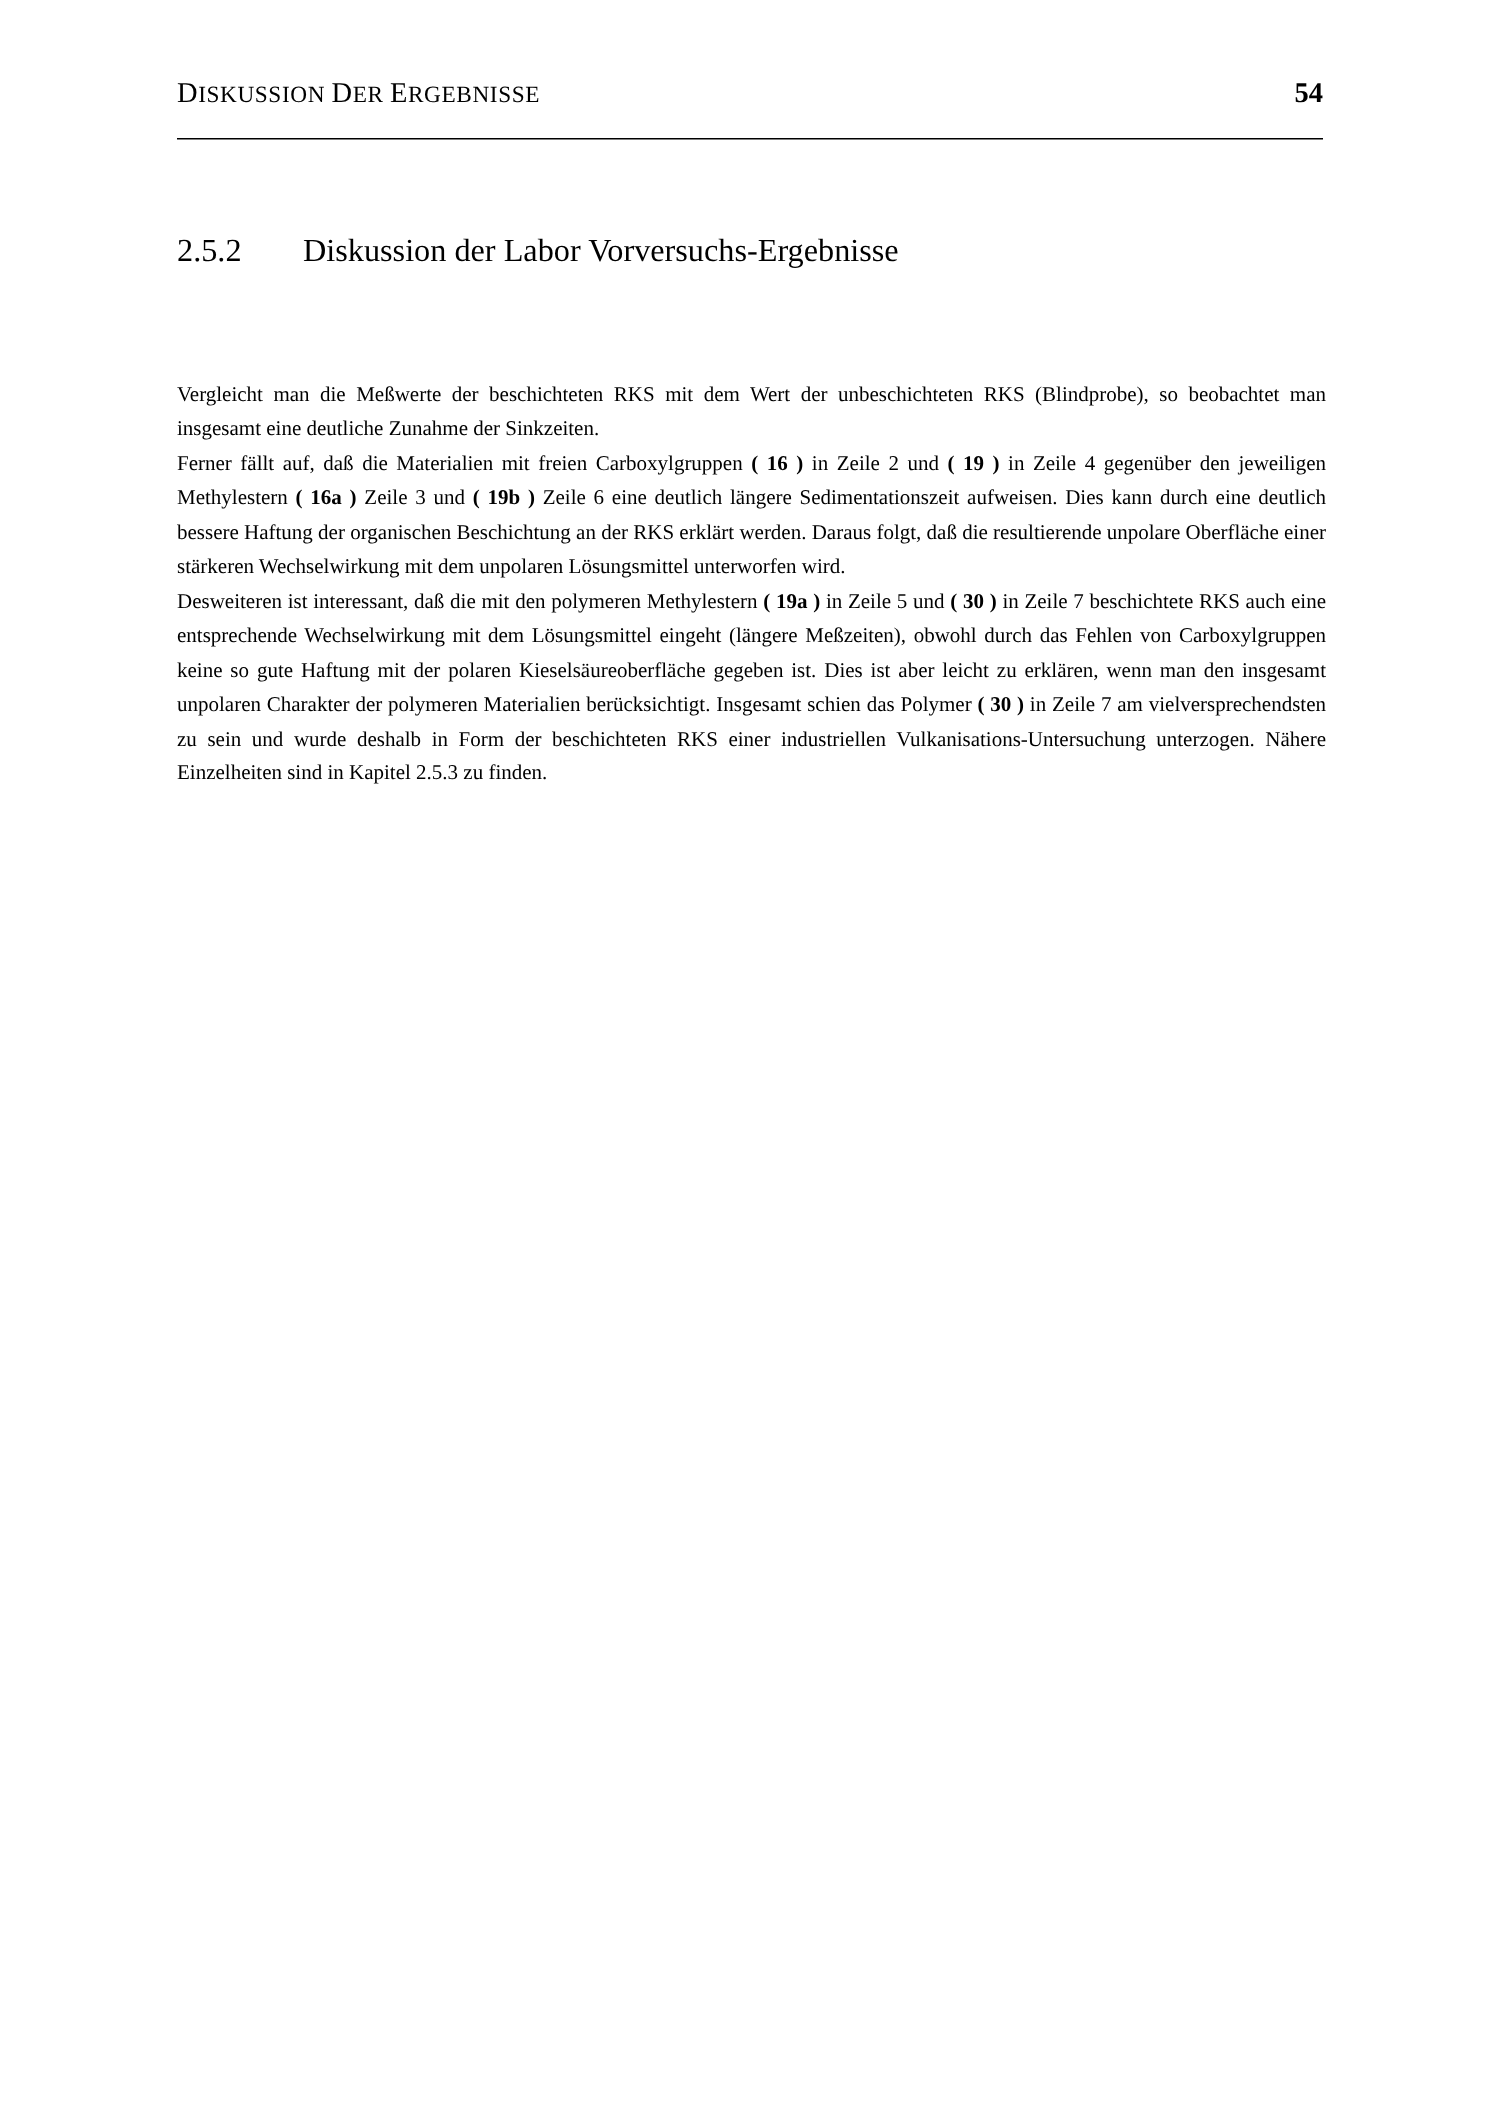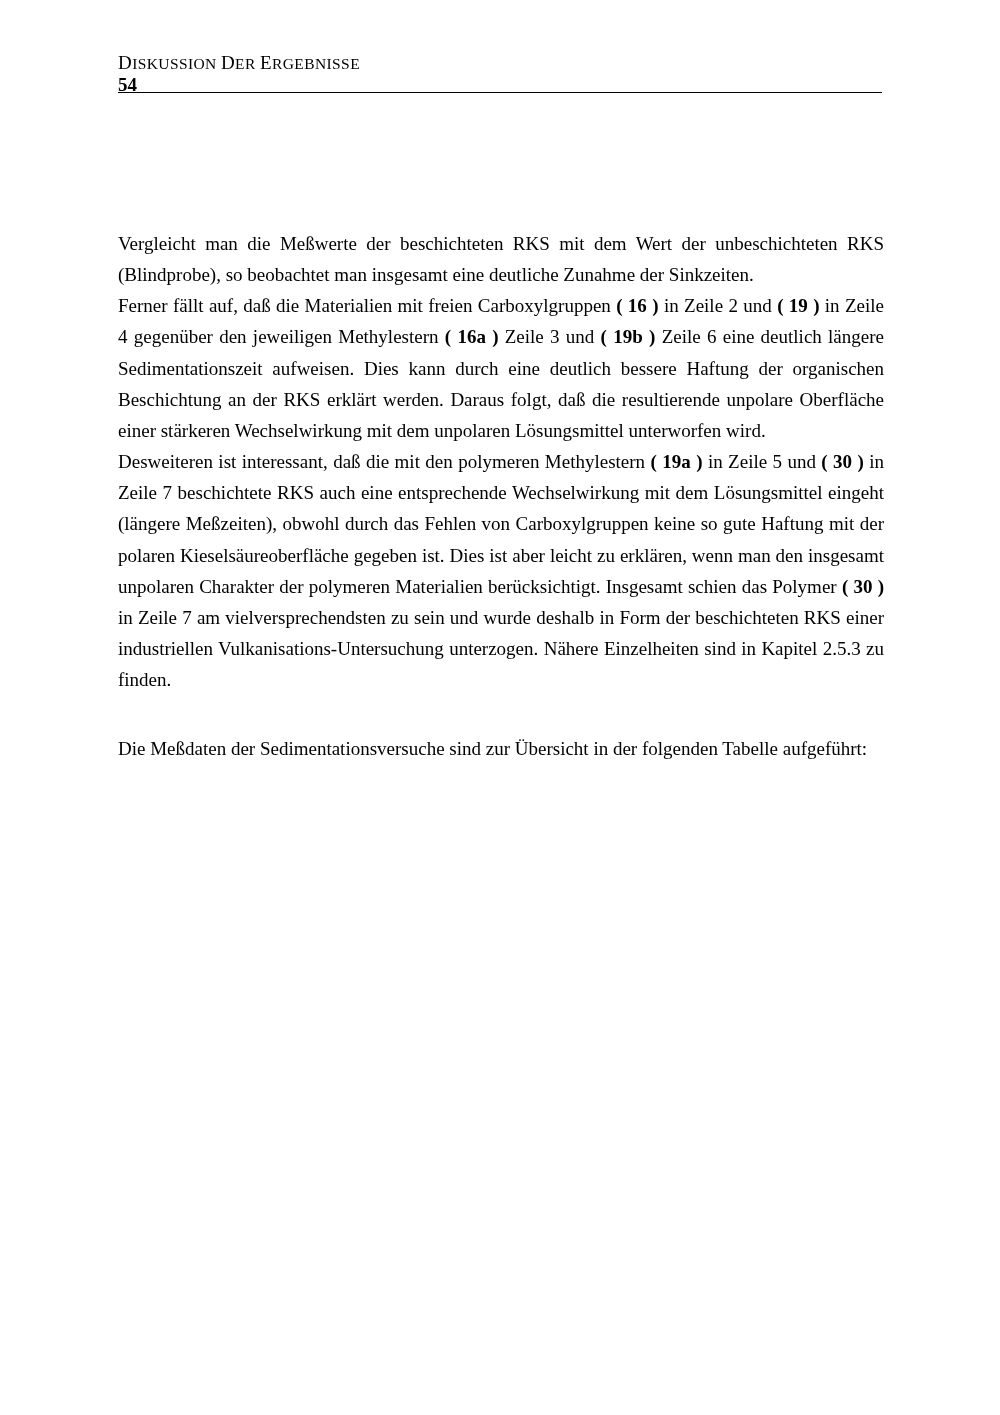--- a/index.html
+++ b/index.html
@@ -24,21 +24,20 @@
     padding: 0;
   }
   .header {
     position: absolute;
     top: 52px;
     left: 118px;
     width: 764px;
     display: flex;
     align-items: baseline;
     justify-content: space-between;
-    flex-direction: column;
   }
   .header-title {
     font-family: "Liberation Serif", serif;
     font-size: 15.5px;
     letter-spacing: 0.4px;
     font-variant: small-caps;
     text-transform: uppercase;
   }
   
   .header-title .big {
@@ -70,21 +69,21 @@
   }
   .section-number {
     width: 84px;
     flex: 0 0 84px;
   }
   .section-title {
     flex: 1;
   }
   .body-block {
     margin-top: 73px;
-    font-size: 19px;
+    font-size: 14px;
     line-height: 1.64;
     text-align: justify;
     text-justify: inter-word;
   }
   .body-block p {
     margin: 0;
   }
   .para-gap {
     margin-top: 0;
   }
@@ -105,27 +104,30 @@
 <div class="page">
 
   <div class="header">
     <div class="header-title"><span class="big">D</span>ISKUSSION <span class="big">D</span>ER <span class="big">E</span>RGEBNISSE</div>
     <div class="header-page-number">54</div>
   </div>
   <div class="header-rule"></div>
 
   <div class="content">
 
+    <div class="section-heading">
+      <div class="section-number">2.5.2</div>
+      <div class="section-title">Diskussion der Labor Vorversuchs-Ergebnisse</div>
+    </div>
 
     <div class="body-block">
 
       <p><span>Vergleicht man die Meßwerte der beschichteten RKS mit dem Wert der unbeschichteten RKS (Blindprobe), so beobachtet man insgesamt eine deutliche Zunahme der Sinkzeiten.</span></p>
 
       <p class="para-gap"><span>Ferner fällt auf, daß die Materialien mit freien Carboxylgruppen </span><span class="b nobr">( 16 )</span><span> in Zeile 2 und </span><span class="b nobr">( 19 )</span><span> in Zeile 4 gegenüber den jeweiligen Methylestern </span><span class="b nobr">( 16a )</span><span> Zeile 3 und </span><span class="b nobr">( 19b )</span><span> Zeile 6 eine deutlich längere Sedimentationszeit aufweisen. Dies kann durch eine deutlich bessere Haftung der organischen Beschichtung an der RKS erklärt werden. Daraus folgt, daß die resultierende unpolare Oberfläche einer stärkeren Wechselwirkung mit dem unpolaren Lösungsmittel unterworfen wird.</span></p>
 
       <p class="para-gap"><span>Desweiteren ist interessant, daß die mit den polymeren Methylestern </span><span class="b nobr">( 19a )</span><span> in Zeile 5 und </span><span class="b nobr">( 30 )</span><span> in Zeile 7 beschichtete RKS auch eine entsprechende Wechselwirkung mit dem Lösungsmittel eingeht (längere Meßzeiten), obwohl durch das Fehlen von Carboxylgruppen keine so gute Haftung mit der polaren Kieselsäureoberfläche gegeben ist. Dies ist aber leicht zu erklären, wenn man den insgesamt unpolaren Charakter der polymeren Materialien berücksichtigt. Insgesamt schien das Polymer </span><span class="b nobr">( 30 )</span><span> in Zeile 7 am vielversprechendsten zu sein und wurde deshalb in Form der beschichteten RKS einer industriellen Vulkanisations-Untersuchung unterzogen. Nähere Einzelheiten sind in Kapitel 2.5.3 zu finden.</span></p>
 
-      <p class="spaced-para"><span>Die Meßdaten der Sedimentationsversuche sind zur Übersicht in der folgenden Tabelle aufgeführt:</span></p>
 
     </div>
   </div>
 
 </div>
 
 </body></html>

